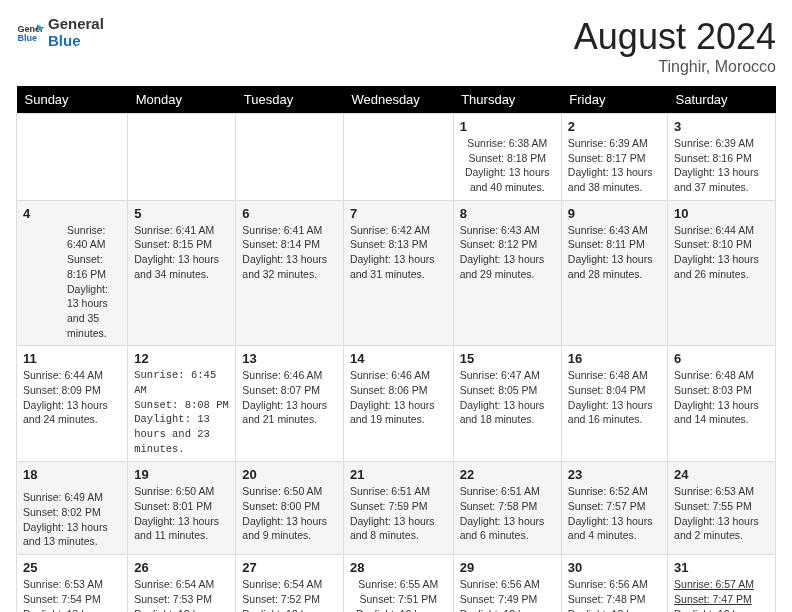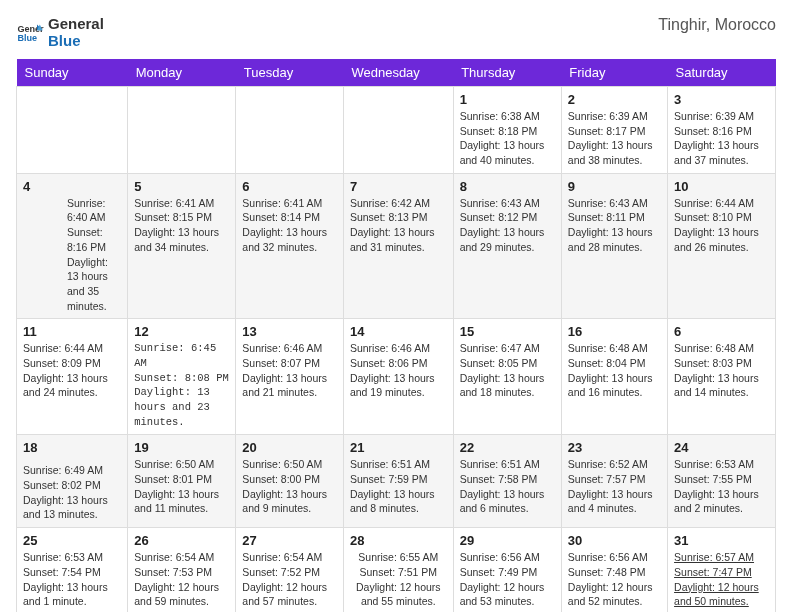--- a/index.html
+++ b/index.html
@@ -29,29 +29,28 @@
       text-align: right;
     }
     .month-year {
       font-size: 36px;
       font-weight: normal;
       color: #222;
     }
     .location {
       font-size: 16px;
       color: #555;
-      text-align: center;
     }
     .calendar-table {
       width: 100%;
       border-collapse: collapse;
       font-size: 11px;
     }
     .calendar-table th {
-      background-color: #6d28d9;
+      background-color: #000000;
       color: #fff;
       text-align: left;
       padding: 6px 8px;
       font-size: 13px;
       font-weight: normal;
     }
     .calendar-table td {
       border: 1px solid #ddd;
       vertical-align: top;
       padding: 5px 6px;
@@ -93,20 +92,21 @@
       <text x="2" y="32" font-size="13" font-weight="bold" fill="#1a6db5">Blue</text>
       <polygon points="30,8 38,16 30,16" fill="#1a6db5"></polygon>
       <polygon points="30,16 38,16 34,8" fill="#4a9fd5"></polygon>
     </svg>
     <div>
       <div style="font-size:15px;font-weight:bold;color:#333;line-height:1.1;">General</div>
       <div style="font-size:15px;font-weight:bold;color:#1a6db5;line-height:1.1;">Blue</div>
     </div>
   </div>
   <div class="title-area">
+    <div class="month-year">August 2024</div>
     <div class="location">Tinghir, Morocco</div>
   </div>
 </div>
 
 <table class="calendar-table">
   <thead>
     <tr>
     <th>Sunday</th>
         <th>Monday</th>
         <th>Tuesday</th>
@@ -117,21 +117,21 @@
       </tr>
   </thead>
   <tbody id="calendar-body">
   <tr>
         <td class="empty-cell"></td>
         <td class="empty-cell"></td>
         <td class="empty-cell"></td>
         <td class="empty-cell"></td>
         <td>
           <span class="day-number">1</span>
-          <div class="day-info" style="white-space: pre-line;">Sunrise: 6:38 AM
+          <div class="day-info" style="white-space: pre-line; text-align: center;">Sunrise: 6:38 AM
 Sunset: 8:18 PM
 Daylight: 13 hours and 40 minutes.</div>
         </td>
         <td>
           <span class="day-number">2</span>
           <div class="day-info" style="white-space: pre-line;">Sunrise: 6:39 AM
 Sunset: 8:17 PM
 Daylight: 13 hours and 38 minutes.</div>
         </td>
         <td>

